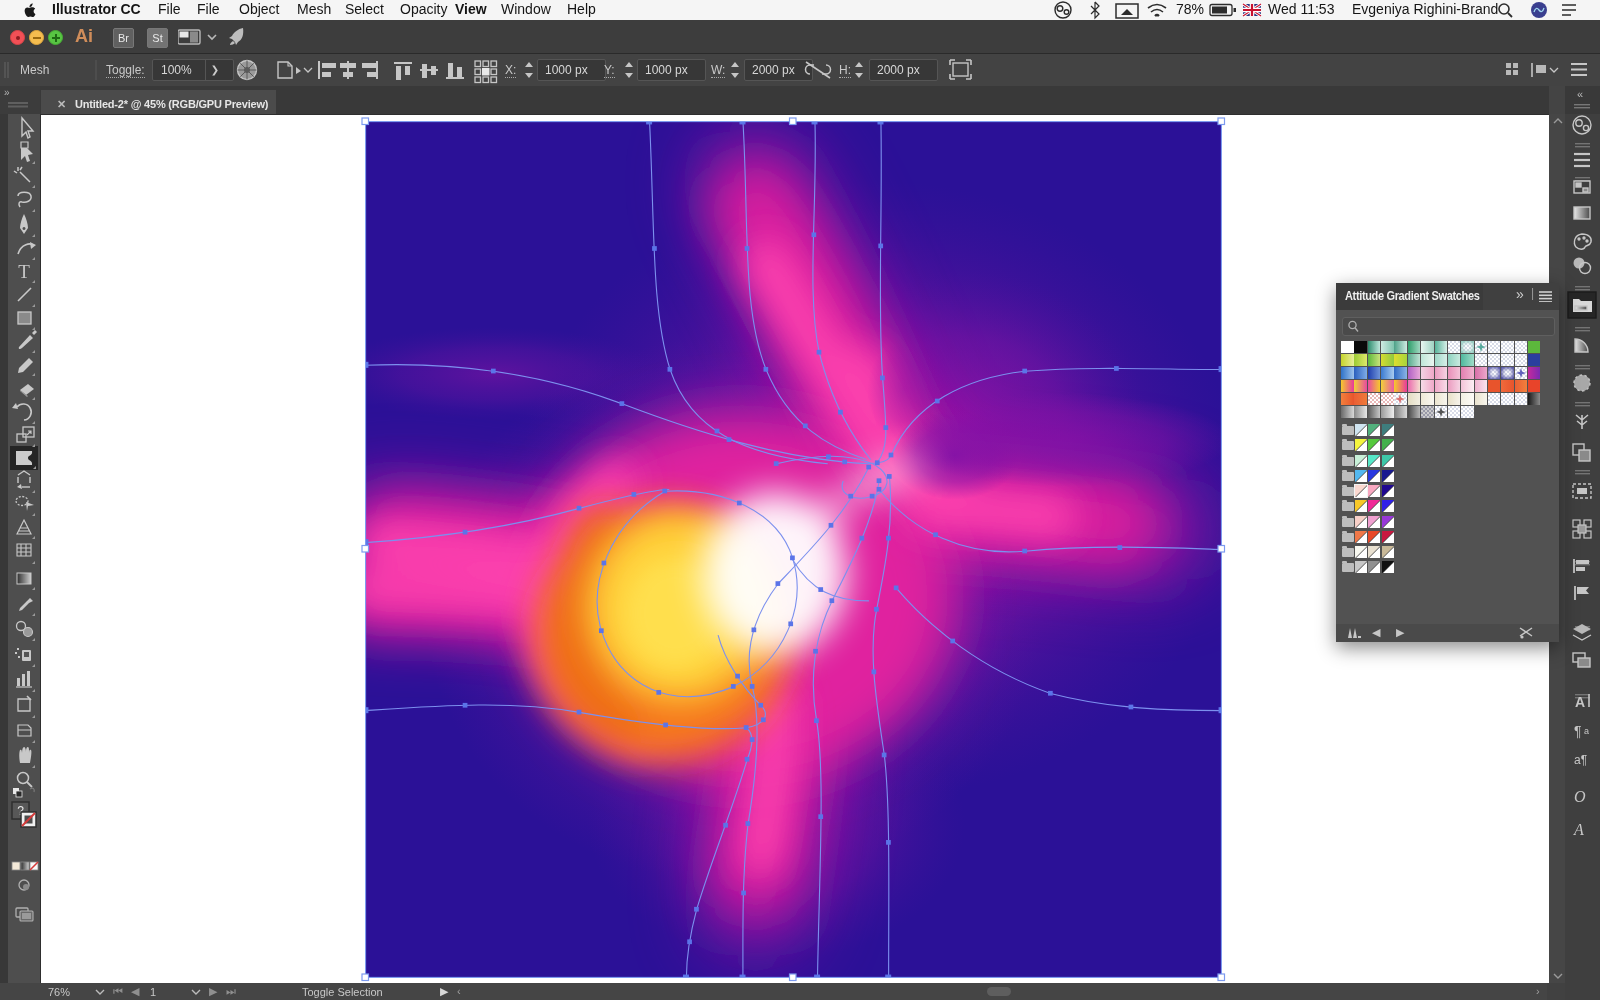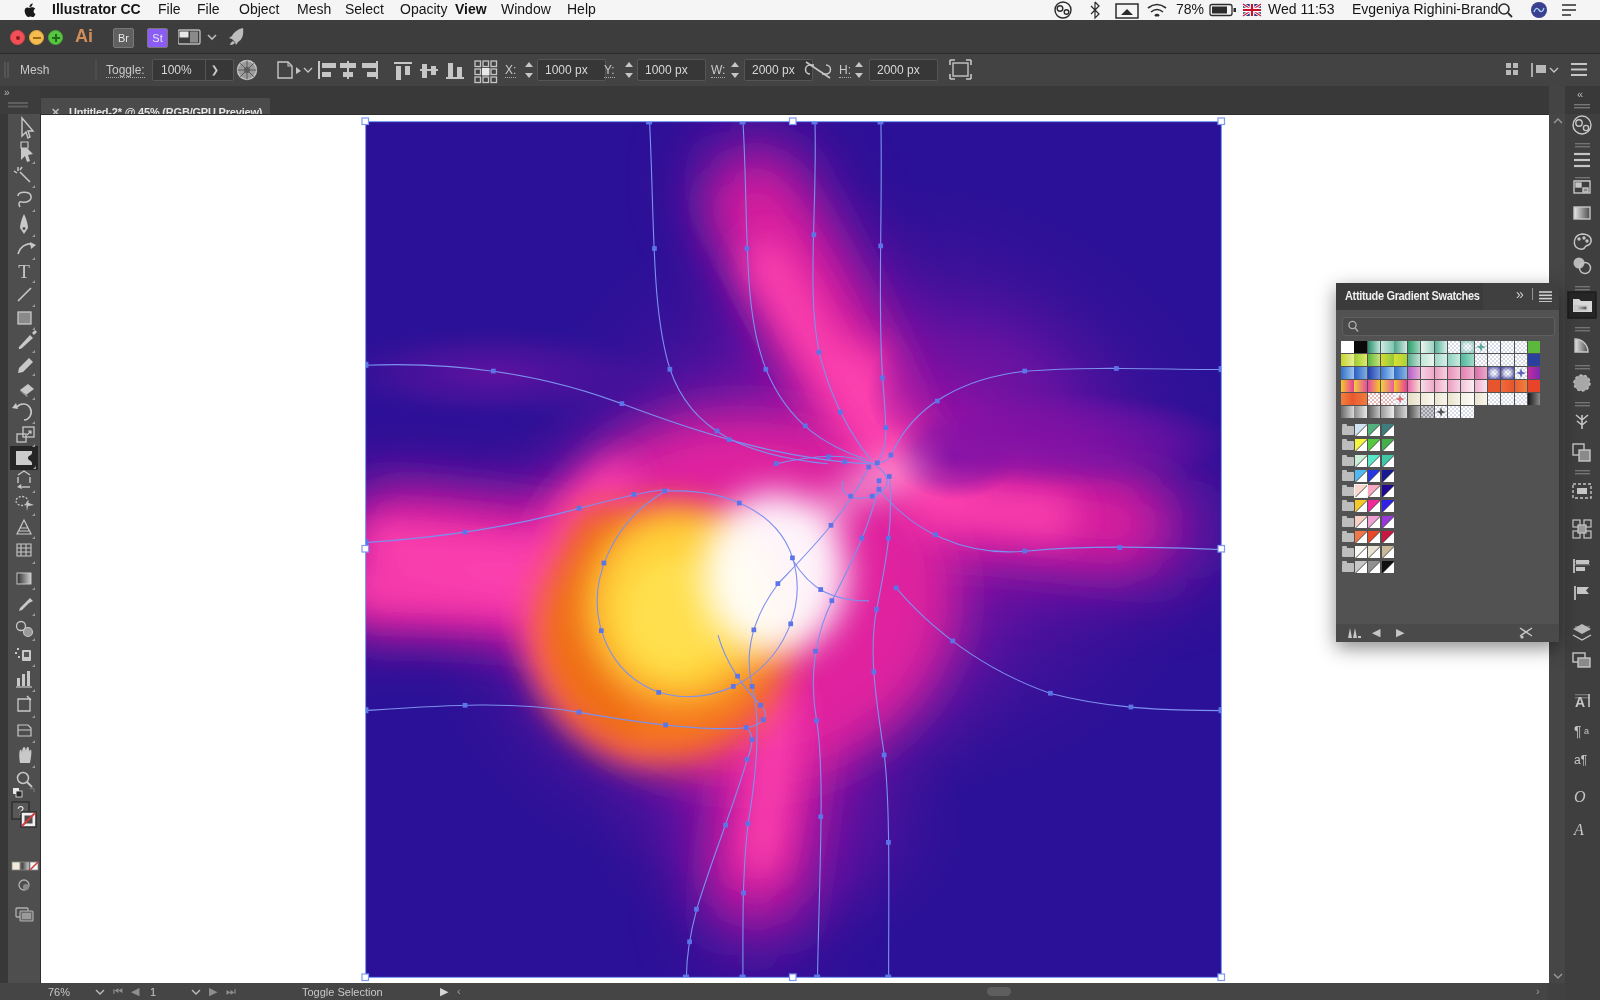--- a/index.html
+++ b/index.html
@@ -13,22 +13,22 @@
   .mbold{font-weight:bold;}
   
   #appbar{left:0;top:20px;width:1600px;height:33px;background:#3d3d3d;border-bottom:1px solid #2a2a2a;}
   .tl{position:absolute;top:30px;width:13px;height:13px;border-radius:50%;}
   
   #optbar{left:0;top:54px;width:1600px;height:32px;background:#434343;color:#cfcfcf;font-size:12px;}
   .obox{position:absolute;background:#373737;border:1px solid #555;border-radius:2px;color:#d8d8d8;font-size:12px;}
   .olbl{position:absolute;color:#c9c9c9;font-size:12px;}
   
   #tabrow{left:40px;top:86px;width:1509px;height:28px;background:#393939;}
-  #doctab{position:absolute;left:1px;top:12px;height:28px;background:#4b4b4b;color:#e6e6e6;
-          font-size:11px;font-weight:bold;letter-spacing:-0.2px;line-height:28px;padding:0 8px 0 10px;}
+  #doctab{position:absolute;left:1px;top:4px;height:28px;background:#4b4b4b;color:#e6e6e6;
+          font-size:11px;font-weight:bold;letter-spacing:-0.2px;line-height:28px;padding:0 8px 0 16px;}
   
   #lstrip{left:0;top:86px;width:8px;height:914px;background:#383838;}
   #toolbar{left:8px;top:86px;width:32px;height:897px;background:#4e4e4e;}
   #statusbar{left:0;top:983px;width:1565px;height:17px;background:#454545;color:#c8c8c8;font-size:11px;}
   
   #canvas{left:40px;top:114px;width:1509px;height:869px;background:#ffffff;box-shadow:inset 1px 1px 0 #2e2e2e;}
   #vscroll{left:1549px;top:114px;width:16px;height:869px;background:#464646;}
   
   #dock{left:1565px;top:86px;width:35px;height:914px;background:#3f3f3f;}
   
@@ -113,21 +113,21 @@
     </div>
   <div class="tl" style="left:29px;top:10px;background:#f5bd4f;border:0.5px solid #e0a83e;">
       <div style="position:absolute;left:2.5px;top:5.5px;width:8px;height:2px;background:#9a6a10;"></div>
     </div>
   <div class="tl" style="left:48px;top:10px;background:#58c543;border:0.5px solid #47ad35;">
       <div style="position:absolute;left:2.5px;top:5.5px;width:8px;height:2px;background:#1f6a14;"></div>
       <div style="position:absolute;left:5.5px;top:2.5px;width:2px;height:8px;background:#1f6a14;"></div>
     </div>
   <span class="abs" style="left:75px;top:6px;color:#d08d5a;font-size:18px;font-weight:bold;">Ai</span>
   <span class="abs" style="left:113px;top:8px;width:19px;height:18px;background:#606060;color:#e8e8e8;font-size:11px;text-align:center;line-height:18px;border-radius:2px;border:1px solid #787878;">Br</span>
-  <span class="abs" style="left:147px;top:8px;width:19px;height:18px;background:#8b5cf6;color:#e8e8e8;font-size:11px;text-align:center;line-height:18px;border-radius:2px;border:1px solid #787878;">St</span>
+  <span class="abs" style="left:147px;top:8px;width:19px;height:18px;background:#737373;color:#e8e8e8;font-size:11px;text-align:center;line-height:18px;border-radius:2px;border:1px solid #787878;">St</span>
   <svg class="abs" style="left:178px;top:8px;" width="40" height="18" viewBox="0 0 40 18">
     <rect x="0" y="2" width="22" height="14" rx="1.5" fill="none" stroke="#b8b8b8" stroke-width="1.4"></rect>
     <rect x="1.5" y="3.5" width="9" height="6" fill="#e8e8e8"></rect>
     <rect x="12" y="3.5" width="8" height="11" fill="#8a8a8a"></rect>
     <path d="M30,7 l4,4 l4,-4" stroke="#b8b8b8" stroke-width="1.6" fill="none"></path>
   </svg>
   <svg class="abs" style="left:227px;top:6px;" width="20" height="21" viewBox="0 0 20 21">
     <path d="M16,2 C11,3 7,6 5,10 L2,12 L5,13 L8,16 L9,19 L11,16 C15,14 17,9 16,2 Z M6,15 C4,16 3,18 3,19 C5,19 7,18 8,17 Z" fill="#bdbdbd"></path>
   </svg>
 </div>

